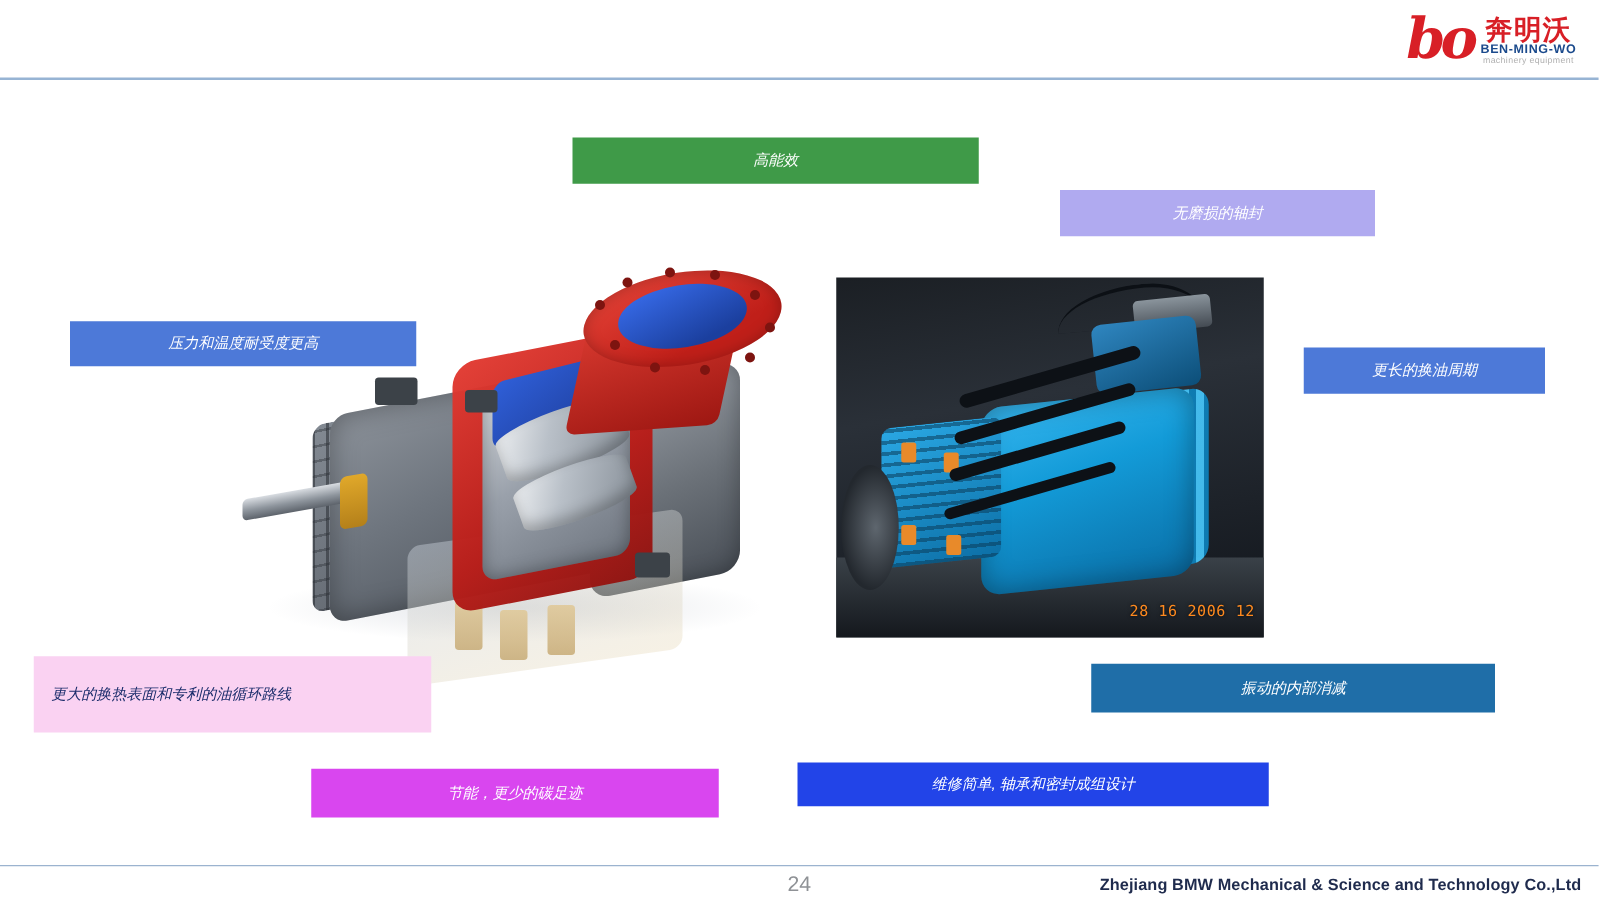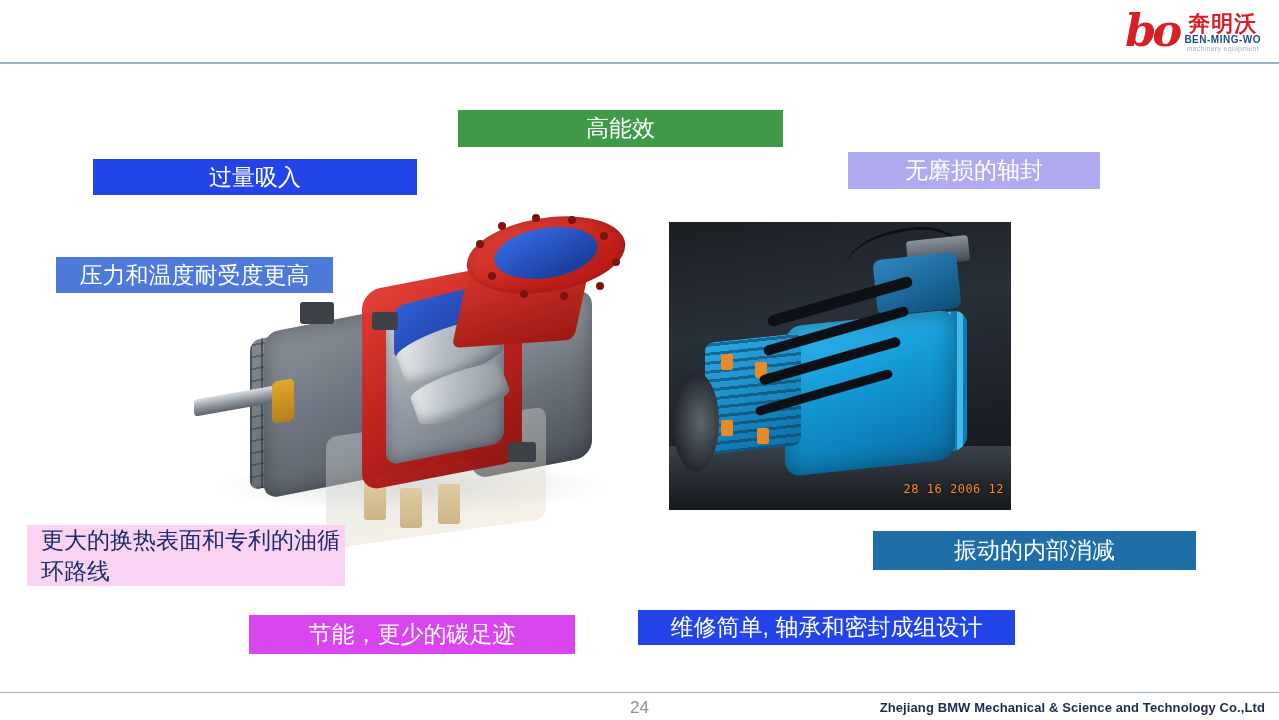--- a/index.html
+++ b/index.html
@@ -61,24 +61,25 @@
     color: #b0b0b0;
     letter-spacing: 0.3px;
   }
 
   
   .label {
     position: absolute;
     display: flex;
     align-items: center;
     justify-content: center;
-    font-size: 23px;
+    font-size: 12px;
     line-height: 1.32;
     padding: 5px 0;
     white-space: pre-line;
+    font-style: italic;
   }
   .lbl-high-eff   { left: 458px; top: 110px;  width: 325px; height: 37px; background:#3f9a48; color:#ffffff; }
   .lbl-over-suck  { left: 93px;  top: 159px;  width: 324px; height: 36px; background:#2244e8; color:#ffffff; }
   .lbl-shaft-seal { left: 848px; top: 152px;  width: 252px; height: 37px; background:#b0aaf0; color:#ffffff; }
   .lbl-pressure   { left: 56px;  top: 257px;  width: 277px; height: 36px; background:#4d79d8; color:#ffffff; }
   .lbl-oil-cycle  { left: 1043px;top: 278px;  width: 193px; height: 37px; background:#4d79d8; color:#ffffff; }
   .lbl-heat-surf  { left: 27px;  top: 525px;  width: 318px; height: 61px; background:#fad2f2; color:#1b2d6b;
                     justify-content:flex-start; text-align:left; padding-left:14px; }
   .lbl-vibration  { left: 873px; top: 531px;  width: 323px; height: 39px; background:#1f6ea8; color:#ffffff; }
   .lbl-energy     { left: 249px; top: 615px;  width: 326px; height: 39px; background:#d946ef; color:#ffffff; }
@@ -409,23 +410,23 @@
     <div class="ph-cooler-dot" style="left:88px; top:206px;"></div>
     <div class="ph-pulley"></div>
     <div class="ph-hose" style="left:96px; top:74px; width:150px; height:11px;"></div>
     <div class="ph-hose" style="left:92px; top:104px; width:150px; height:10px;"></div>
     <div class="ph-hose" style="left:88px; top:134px; width:146px; height:10px;"></div>
     <div class="ph-hose" style="left:84px; top:166px; width:142px; height:9px;"></div>
     <div class="ph-date">28 16 2006  12</div>
   </div>
 
   <div class="label lbl-high-eff">高能效</div>
-  <div class="label lbl-over-suck">过量吸入</div>
   <div class="label lbl-pressure">压力和温度耐受度更高</div>
   <div class="label lbl-shaft-seal">无磨损的轴封</div>
+  <div class="label lbl-oil-cycle">更长的换油周期</div>
   <div class="label lbl-heat-surf">更大的换热表面和专利的油循环路线</div>
   <div class="label lbl-vibration">振动的内部消减</div>
   <div class="label lbl-energy">节能，更少的碳足迹</div>
   <div class="label lbl-maintain">维修简单, 轴承和密封成组设计</div>
 
   <div class="footer-rule"></div>
   <div class="page-num">24</div>
   <div class="footer-company">Zhejiang BMW Mechanical &amp; Science and Technology Co.,Ltd</div>
 
 </div>

